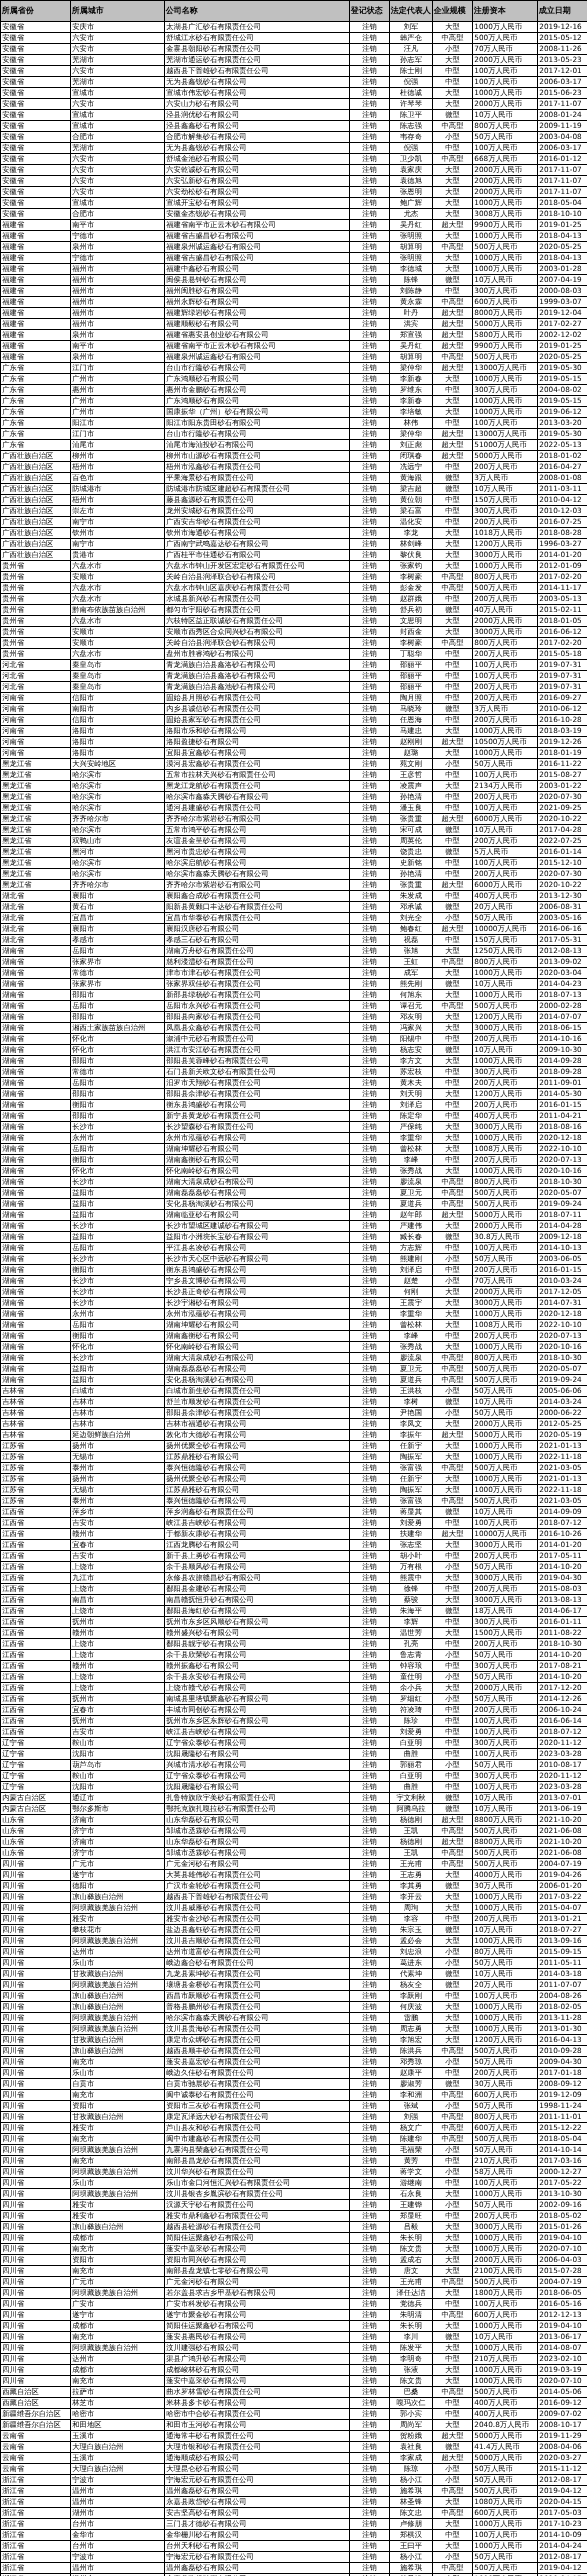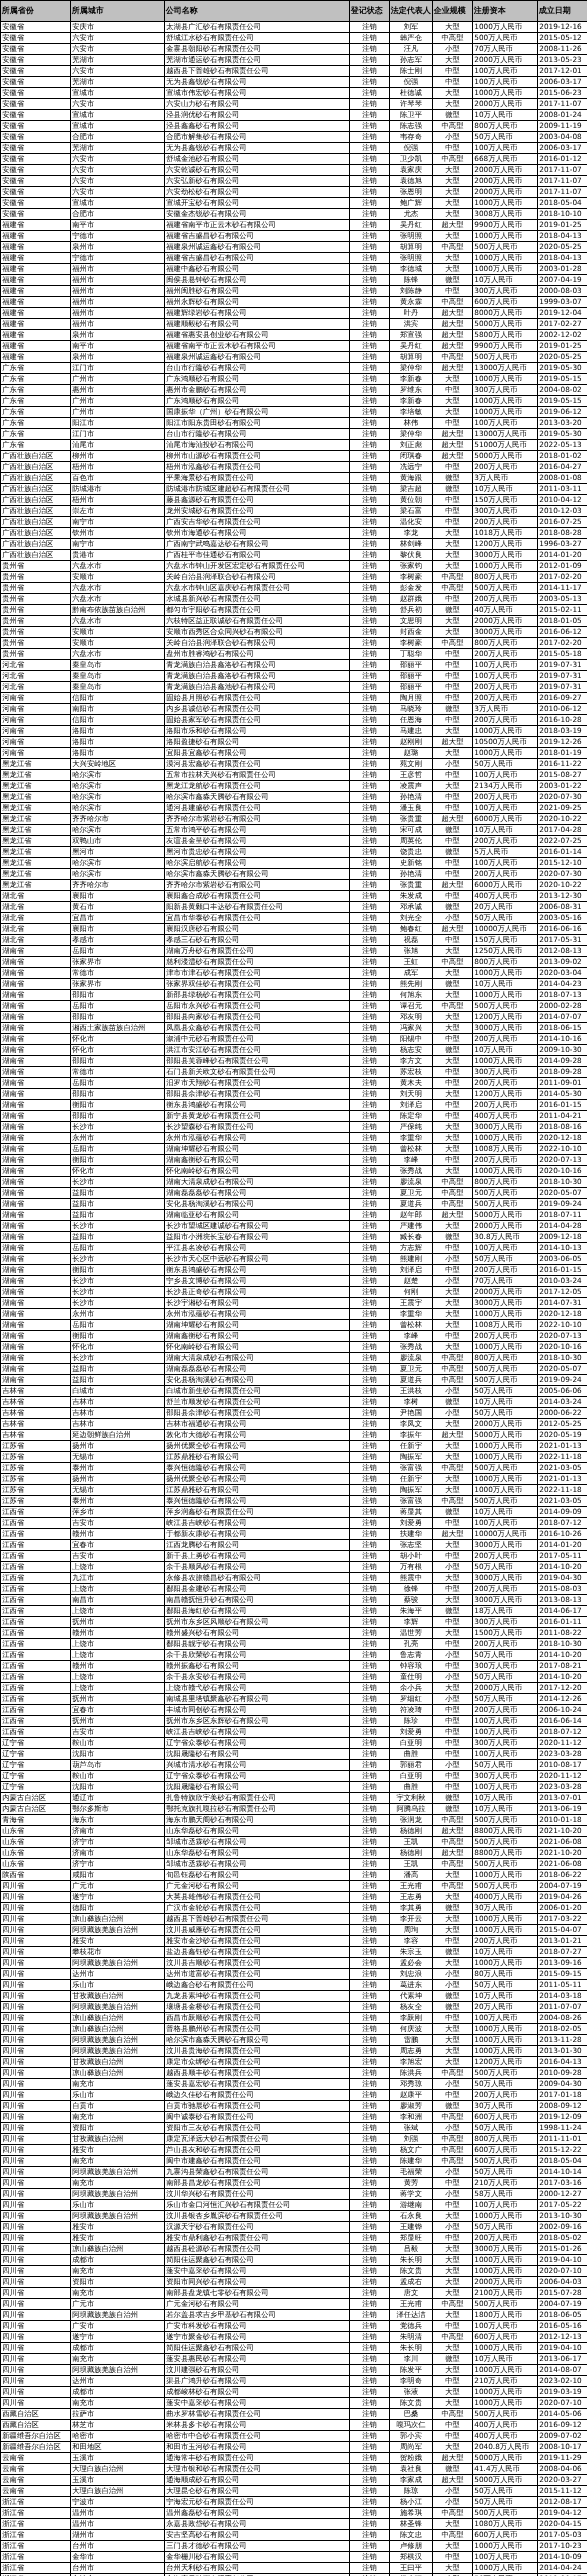--- a/index.html
+++ b/index.html
@@ -1692,30 +1692,20 @@
           <td class="c0">内蒙古自治区</td>
           <td class="c1">鄂尔多斯市</td>
           <td class="c2">鄂托克旗扎嘎拉砂石有限责任公司</td>
           <td class="c3">注销</td>
           <td class="c4">阿腾乌拉</td>
           <td class="c5">微型</td>
           <td class="c6">10万人民币</td>
           <td class="c7">2013-06-19</td>
         </tr>
         <tr>
-          <td class="c0">青海省</td>
-          <td class="c1">海东市</td>
-          <td class="c2">海东市鹏天阁砂石有限公司</td>
-          <td class="c3">注销</td>
-          <td class="c4">张润龙</td>
-          <td class="c5">中高型</td>
-          <td class="c6">500万人民币</td>
-          <td class="c7">2010-01-18</td>
-        </tr>
-        <tr>
           <td class="c0">山东省</td>
           <td class="c1">济南市</td>
           <td class="c2">山东华磊砂石有限公司</td>
           <td class="c3">注销</td>
           <td class="c4">杨德刚</td>
           <td class="c5">超大型</td>
           <td class="c6">8800万人民币</td>
           <td class="c7">2021-10-20</td>
         </tr>
         <tr>
@@ -1740,30 +1730,20 @@
         </tr>
         <tr>
           <td class="c0">山东省</td>
           <td class="c1">济宁市</td>
           <td class="c2">邹城市丞霖砂石有限公司</td>
           <td class="c3">注销</td>
           <td class="c4">王凯</td>
           <td class="c5">中高型</td>
           <td class="c6">500万人民币</td>
           <td class="c7">2021-06-08</td>
-        </tr>
-        <tr>
-          <td class="c0">陕西省</td>
-          <td class="c1">咸阳市</td>
-          <td class="c2">旬邑钰磊砂石有限公司</td>
-          <td class="c3">注销</td>
-          <td class="c4">潘高</td>
-          <td class="c5">大型</td>
-          <td class="c6">1000万人民币</td>
-          <td class="c7">2018-06-22</td>
         </tr>
         <tr>
           <td class="c0">四川省</td>
           <td class="c1">广元市</td>
           <td class="c2">广元金河砂石有限公司</td>
           <td class="c3">注销</td>
           <td class="c4">王光甫</td>
           <td class="c5">中高型</td>
           <td class="c6">500万人民币</td>
           <td class="c7">2004-07-19</td>

